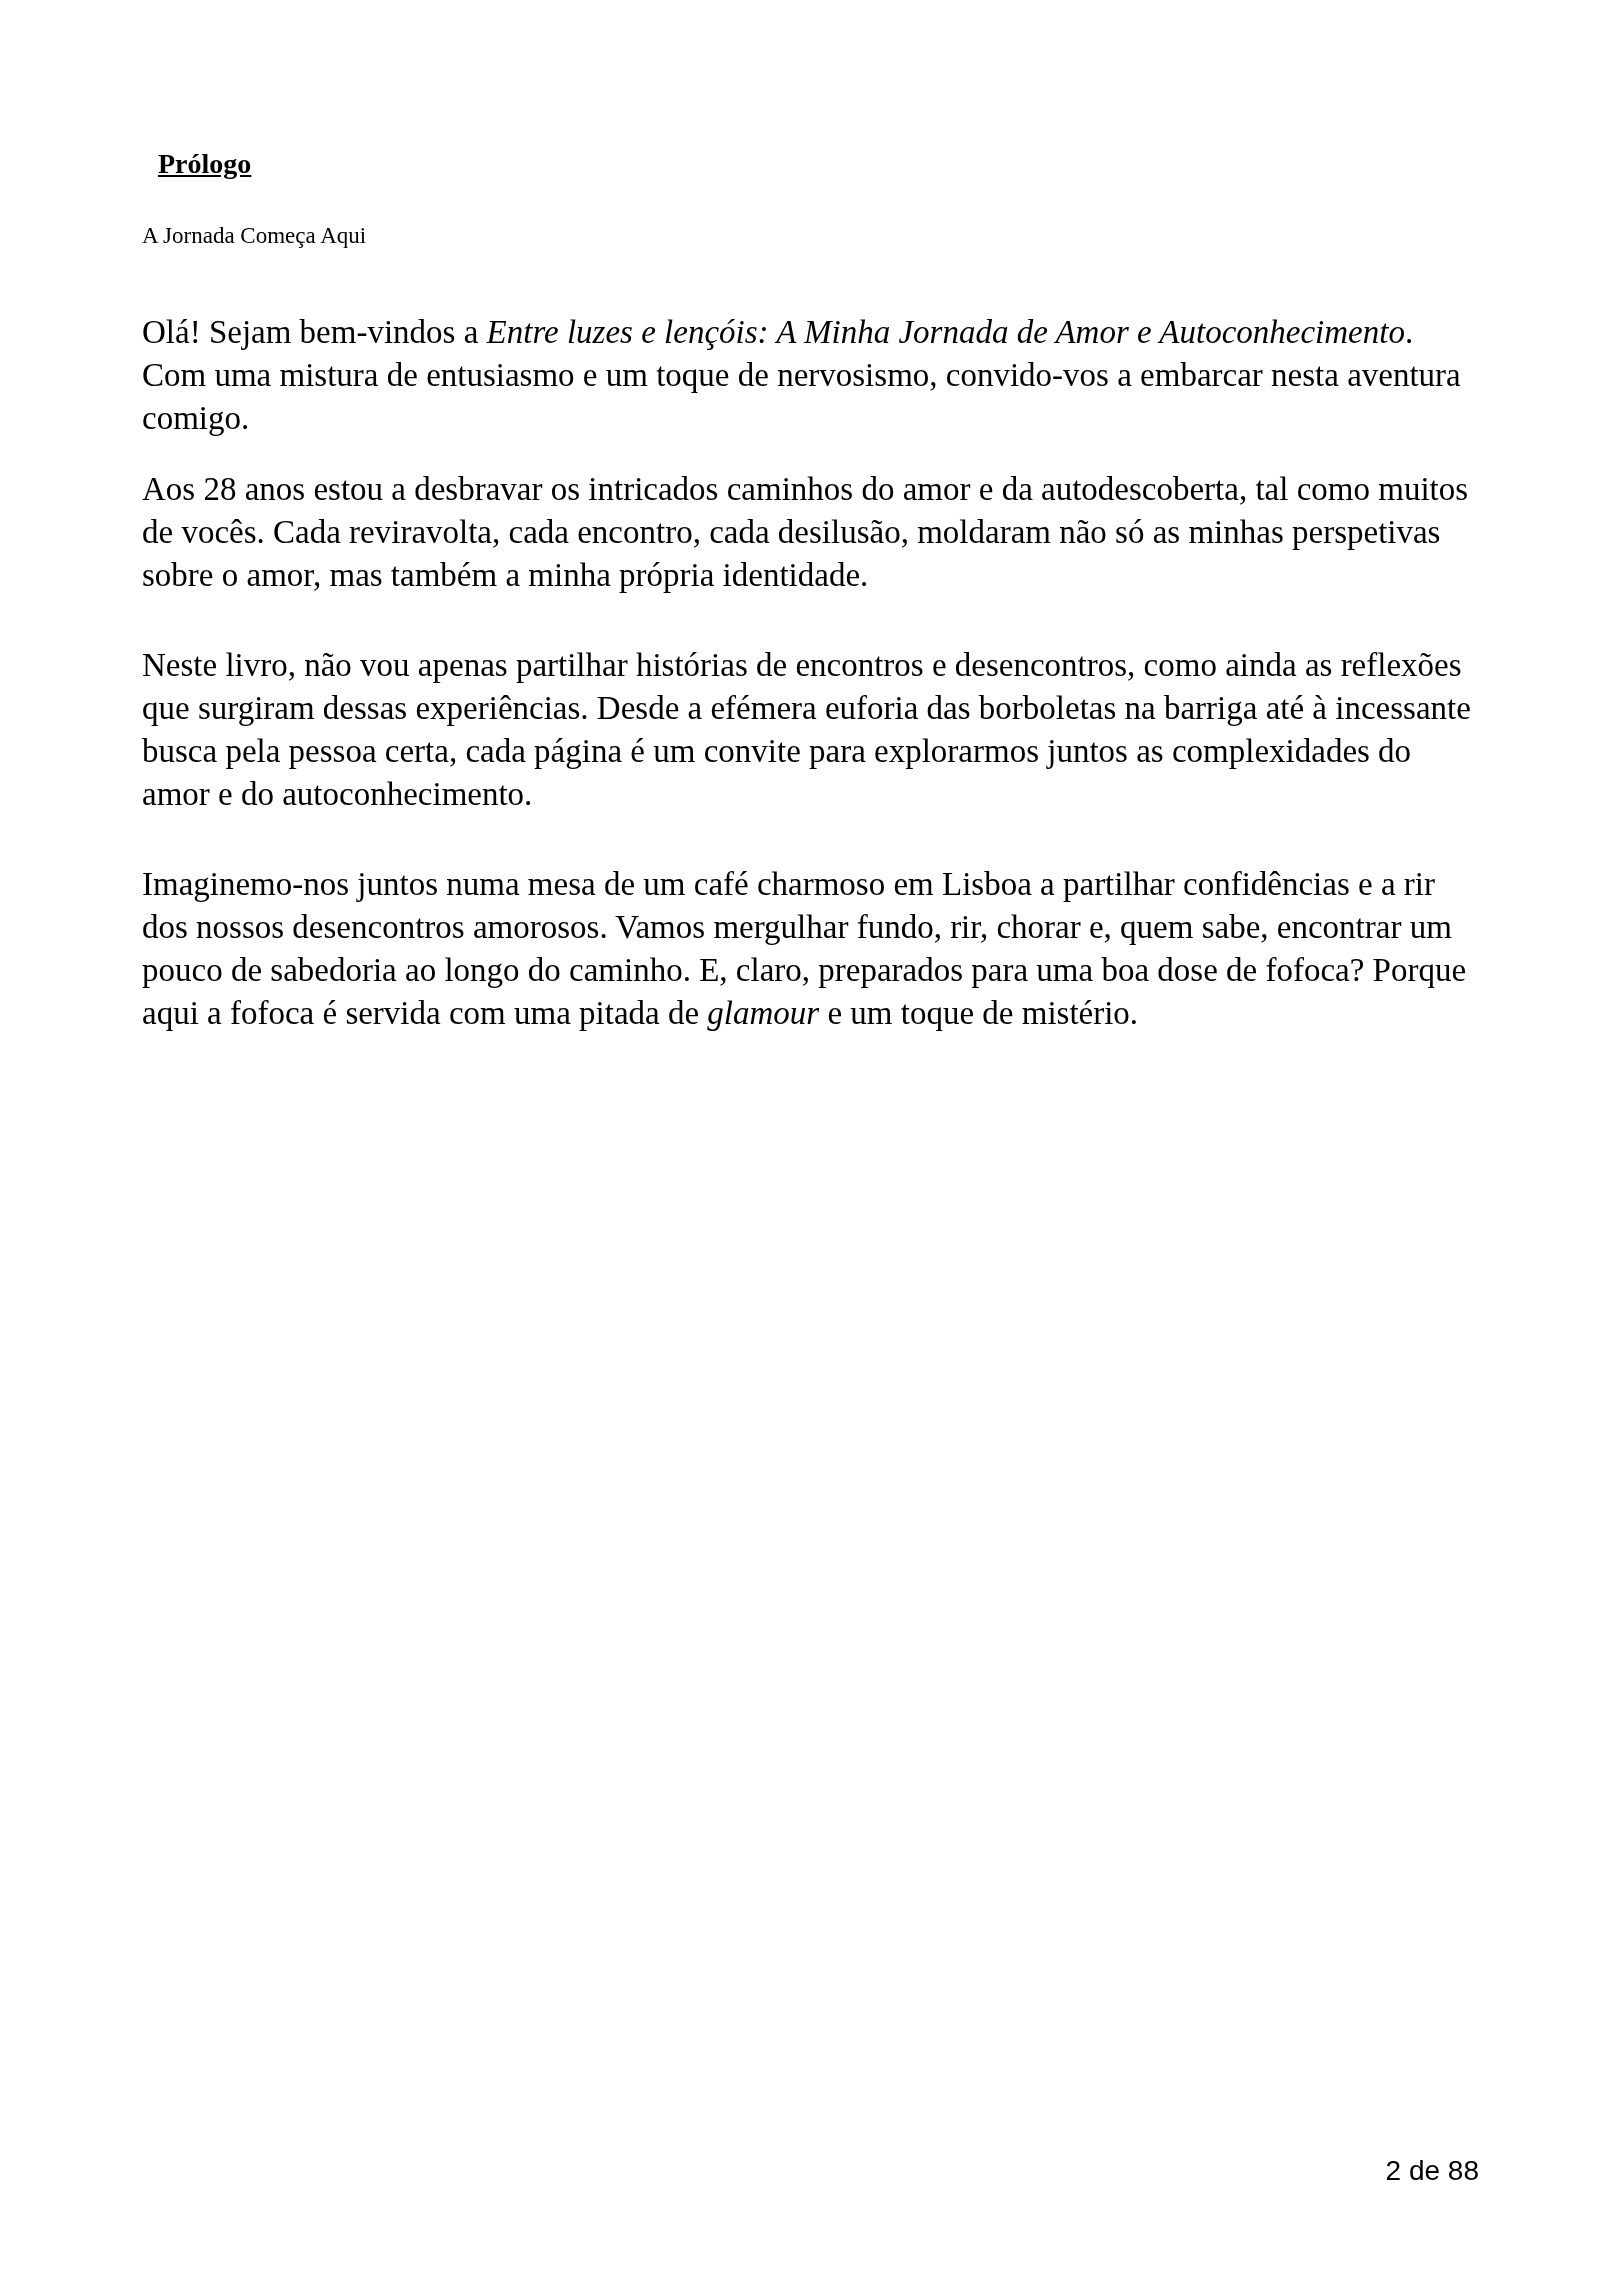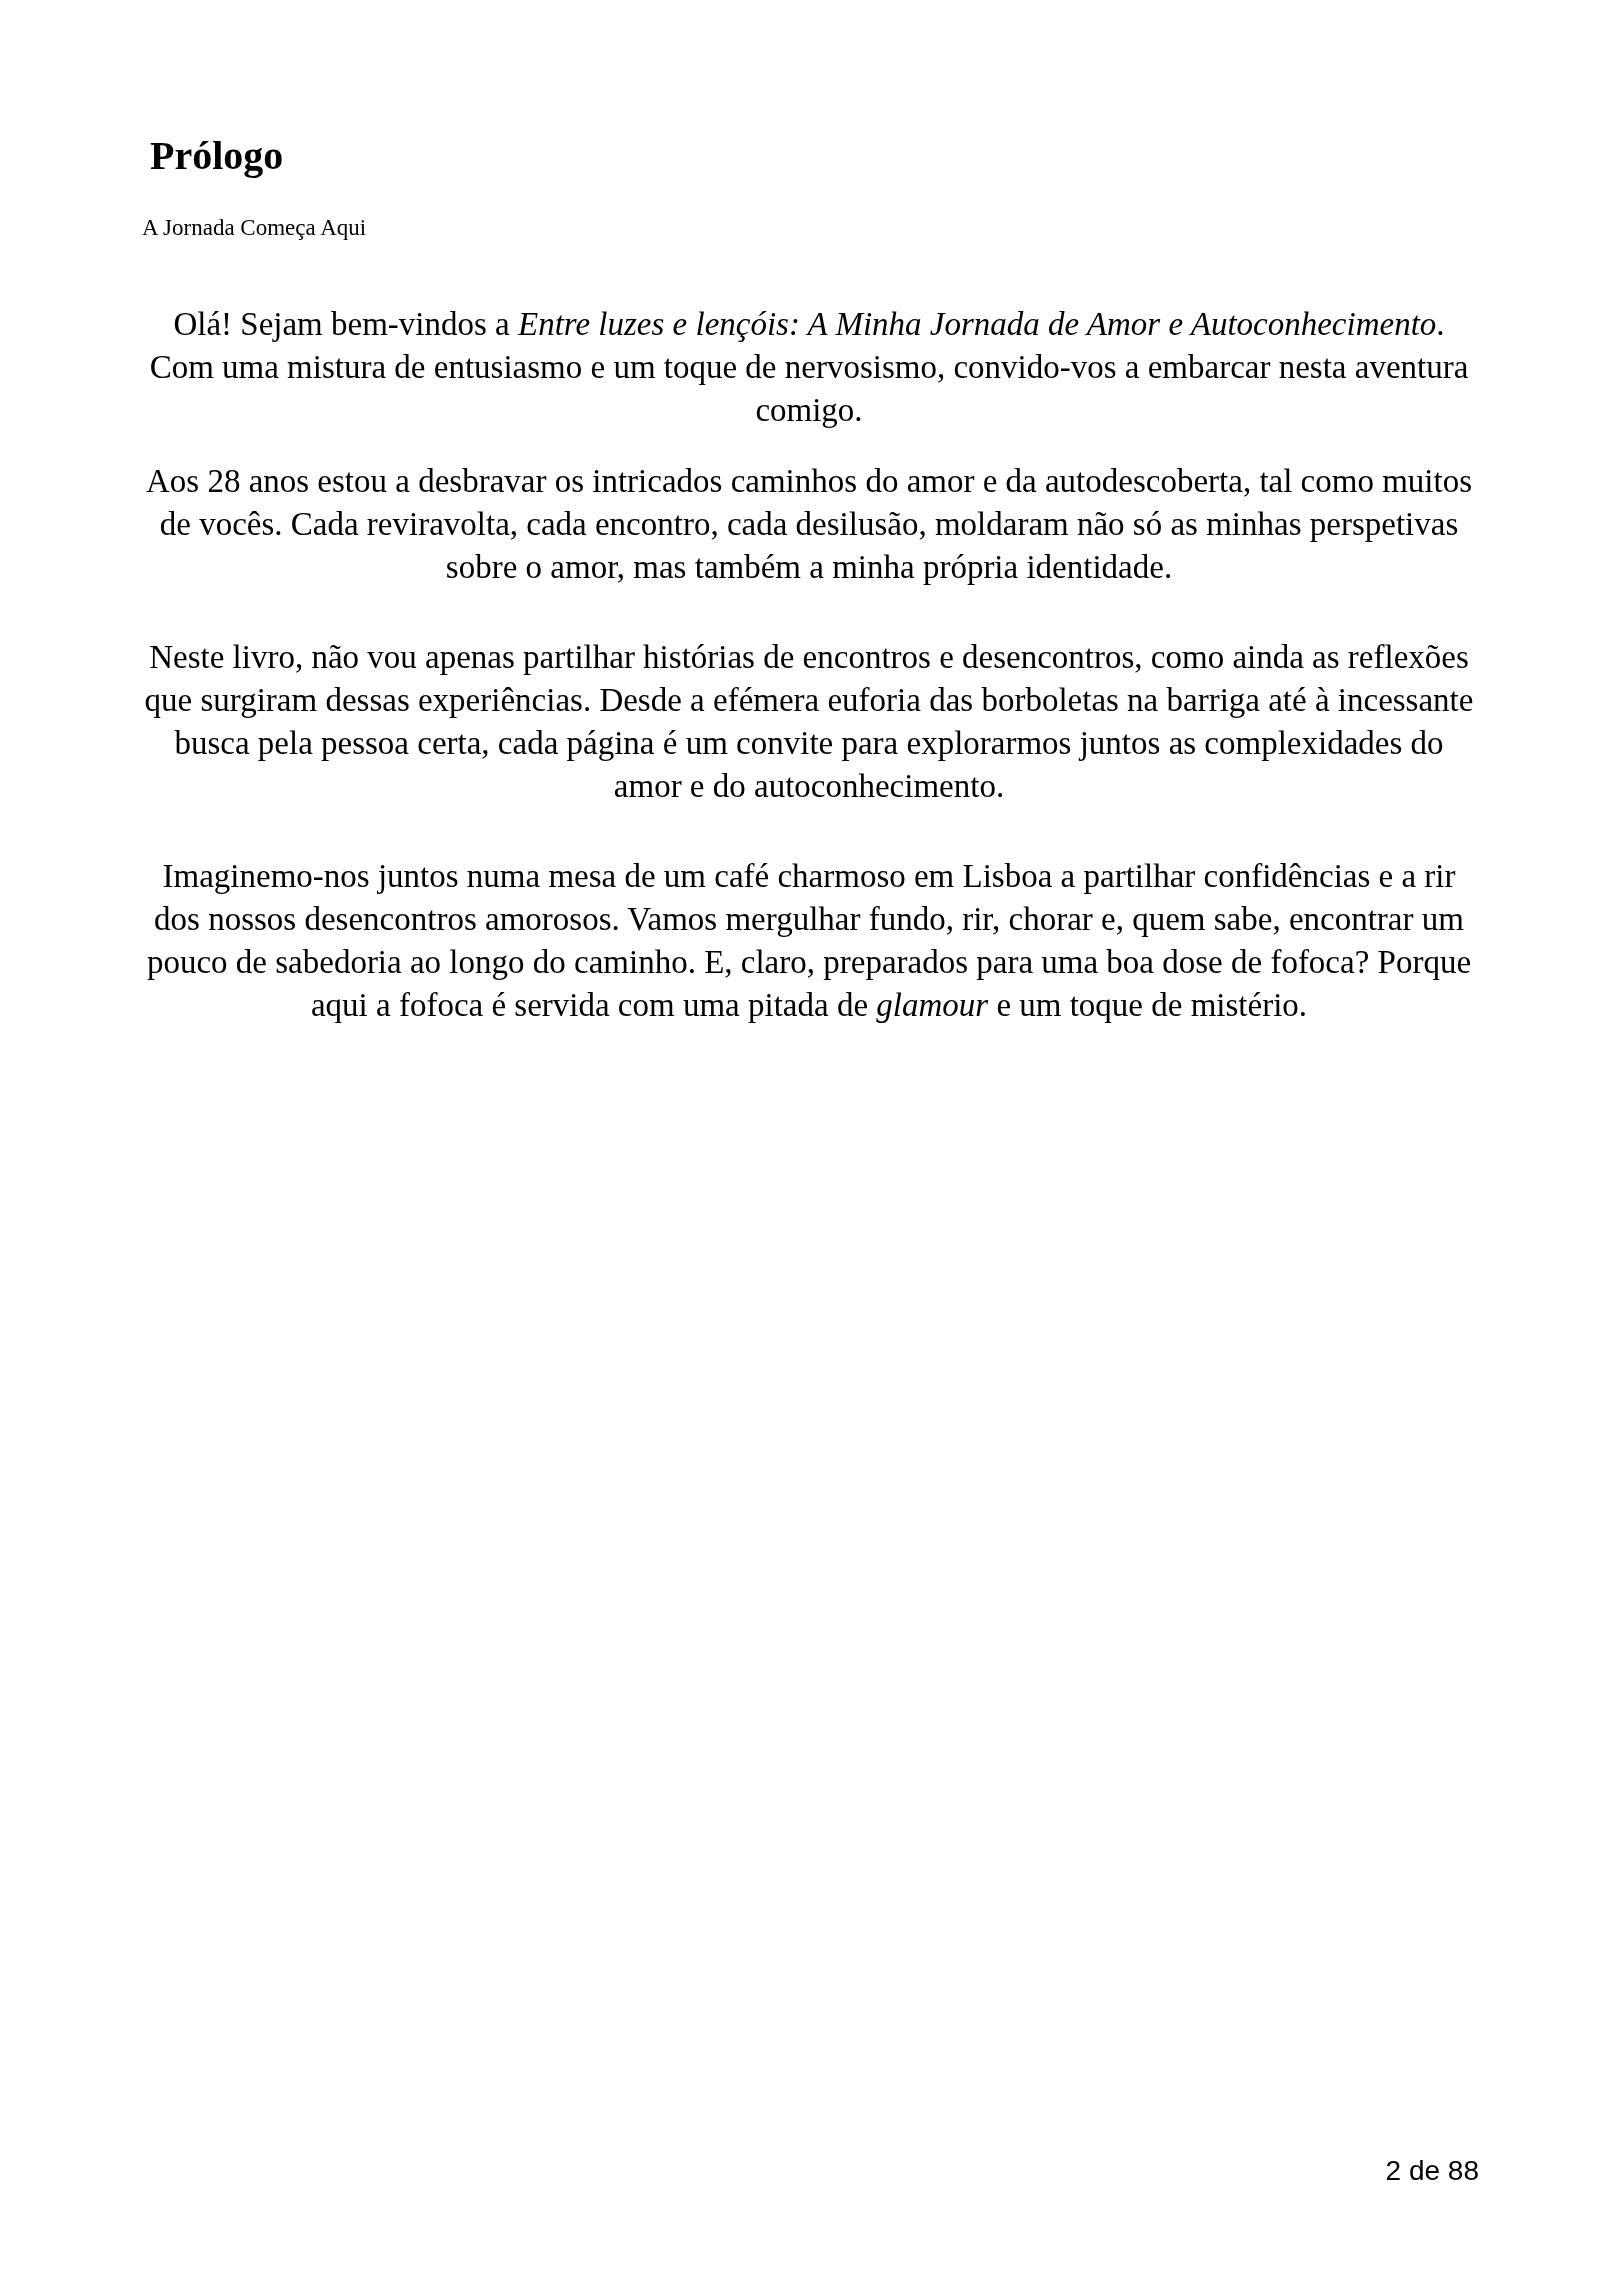--- a/index.html
+++ b/index.html
@@ -16,42 +16,42 @@
   .doc-page {
     position: relative;
     width: 1623px;
     height: 2295px;
     box-sizing: border-box;
     background: #ffffff;
     padding: 125px 147px 0 142px;
     overflow: hidden;
   }
   .chapter-heading {
-    margin: 8px;
-    font-size: 40px;
+    margin: 16px;
+    font-size: 28px;
     line-height: 46px;
     font-weight: bold;
     letter-spacing: 0px;
+    text-decoration: underline;
   }
   .chapter-subtitle {
     margin: 28px 0 0 0;
     font-size: 23px;
     line-height: 42px;
     font-weight: normal;
   }
   .body-text {
     margin-top: 54px;
     font-size: 33px;
     line-height: 43px;
     max-width: 1360px;
     text-align: left;
   }
   .para {
     margin: 0;
-    text-align: center;
   }
   .para + .para {
     margin-top: 47px;
   }
   
   .body-text .para:nth-of-type(2) {
     margin-top: 28px;
   }
   .para em {
     font-style: italic;

